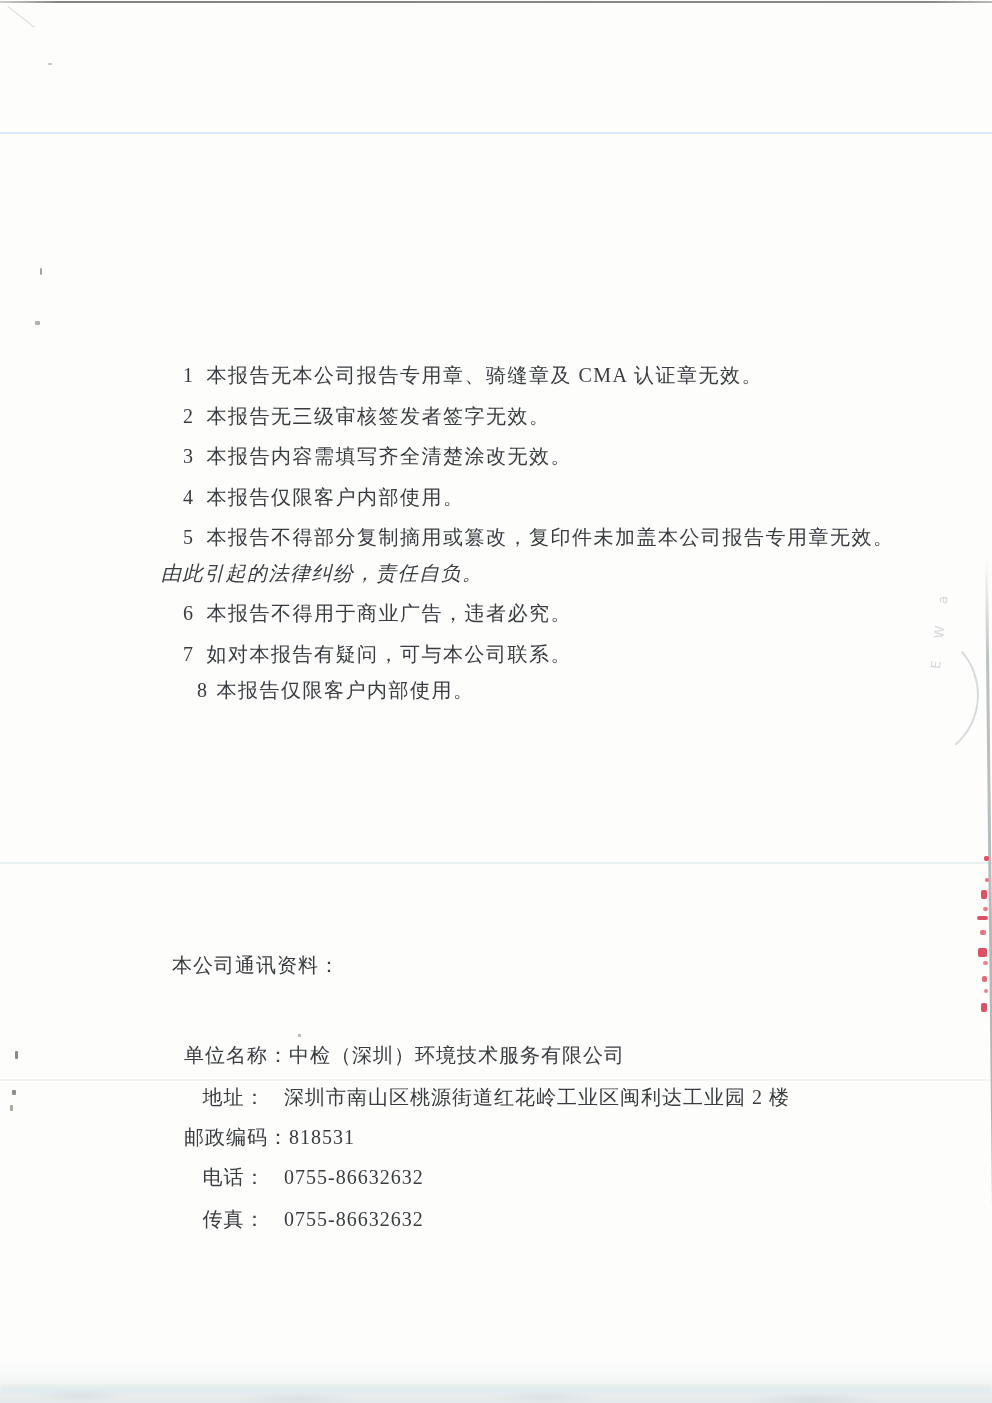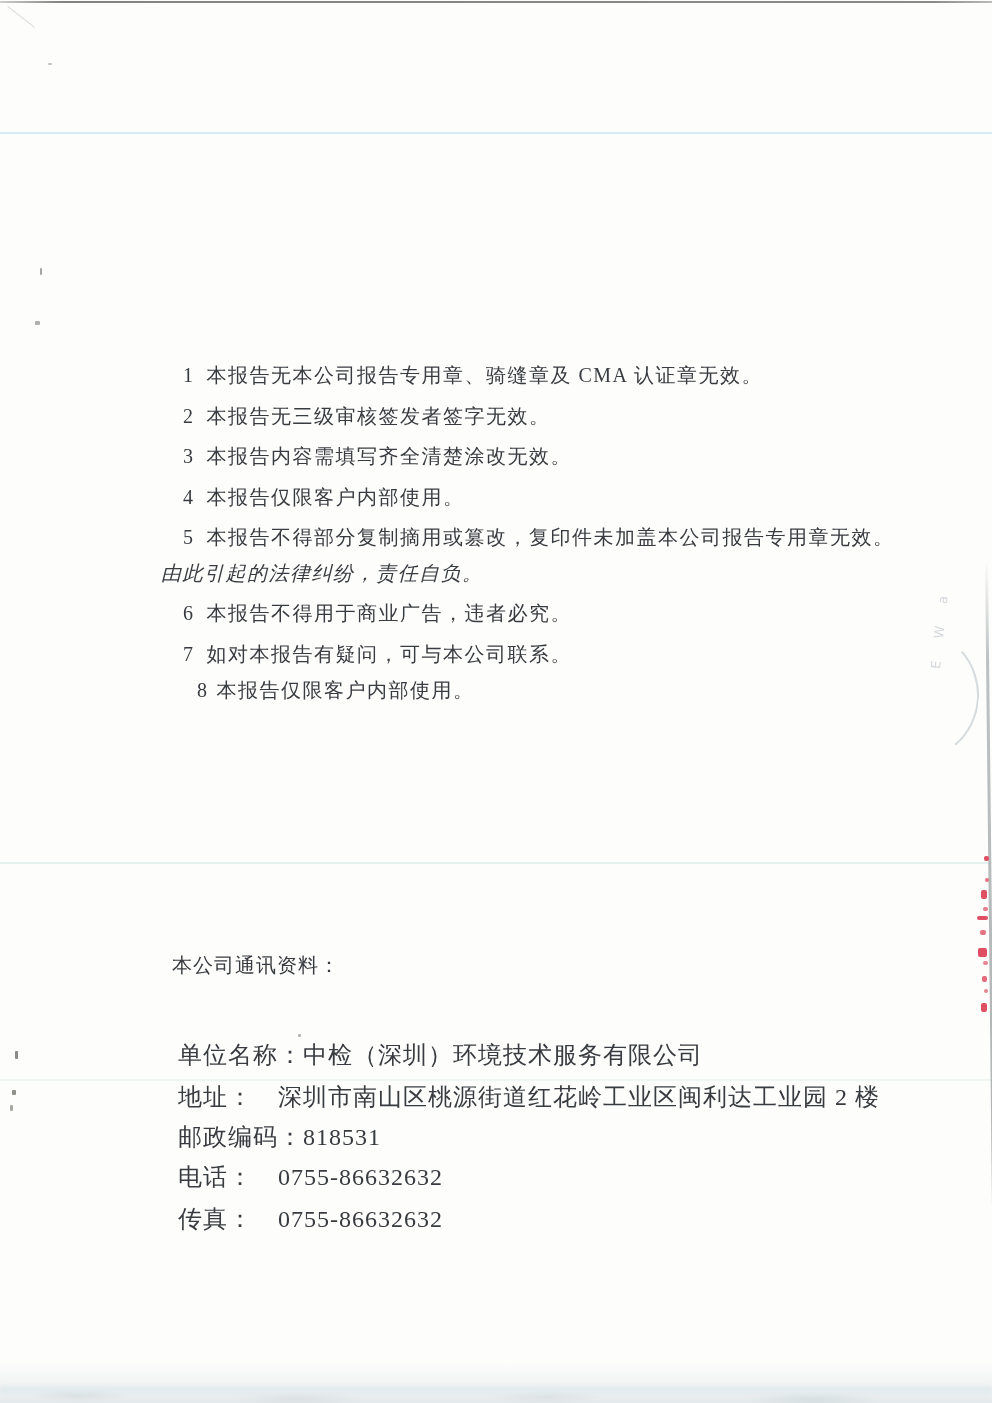--- a/index.html
+++ b/index.html
@@ -85,23 +85,24 @@
   }
   .note-line .num { margin-right: 12px; }
   .note-line.cont { left: 161px; font-style: italic; }
   .note-line.shift { left: 177px; margin-left: 20px; }
 
   .contact-heading {
     position: absolute; left: 172px; top: 952px;
     font-size: 20px; letter-spacing: 1px; white-space: nowrap;
   }
   .contact-row {
-    position: absolute; left: 178px;
-    font-size: 24px; letter-spacing: 1px; white-space: nowrap;
+    position: absolute; left: 184px;
+    font-size: 20px; letter-spacing: 1px; white-space: nowrap;
     line-height: 22px;
+    text-align: center;
   }
   .contact-row .label { display: inline-block; min-width: 100px; }
 </style>
 </head>
 <body>
 
 <div class="page">
 
   <div class="top-edge-line"></div>
   <div class="corner-crease"></div>

